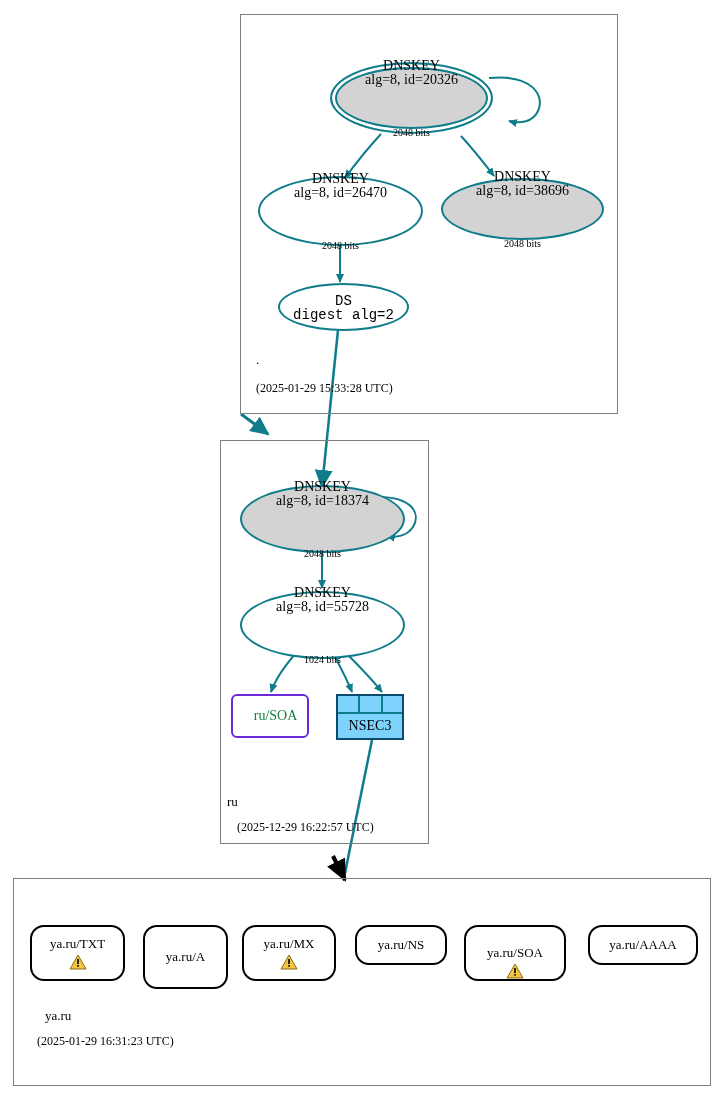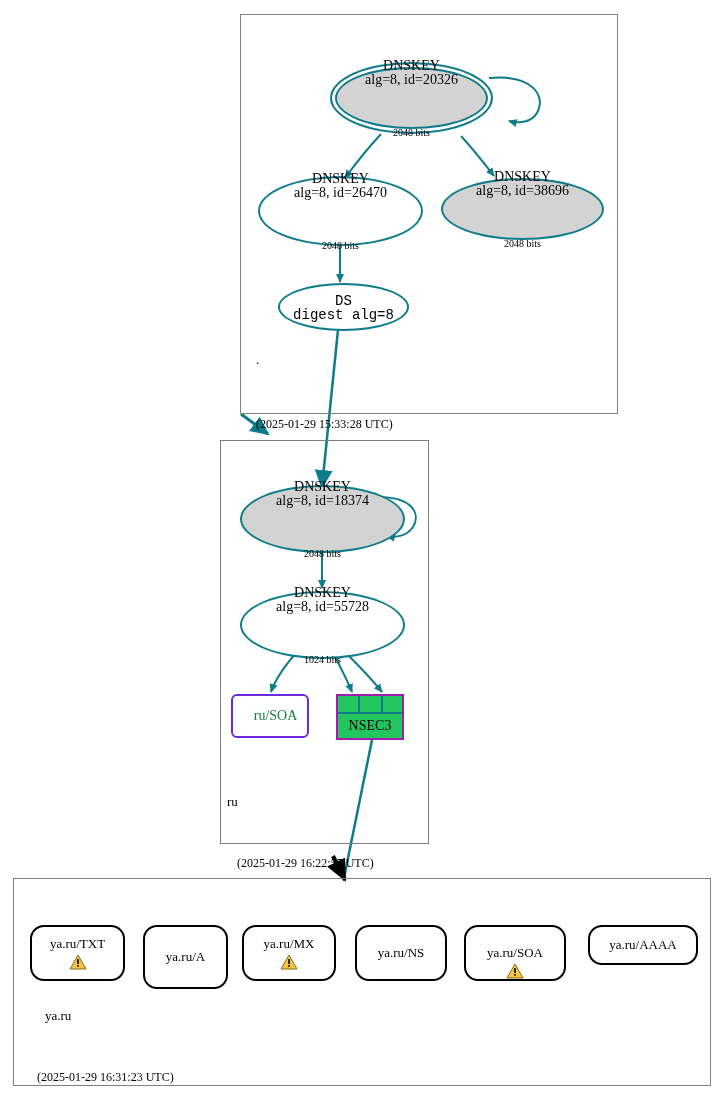--- a/index.html
+++ b/index.html
@@ -36,21 +36,20 @@
     font-size: 13px;
     color: #000000;
     white-space: nowrap;
   }
   .zone-time {
     position: absolute;
     font-family: "Liberation Serif", serif;
     font-size: 12px;
     color: #000000;
     white-space: nowrap;
-    margin-top: 36px;
   }
   .node {
     position: absolute;
     box-sizing: border-box;
     display: flex;
     flex-direction: column;
     align-items: center;
     justify-content: center;
     text-align: center;
     color: #000000;
@@ -90,22 +89,22 @@
     display: flex;
     align-items: center;
     justify-content: center;
     font-size: 14px;
     color: #15803d;
     white-space: nowrap;
     padding-left: 11px;
   }
   .nsec3 {
     position: absolute;
-    border: 2px solid #a21caf;
-    background: #22c55e;
+    border: 2px solid #0c4a6e;
+    background: #7dd3fc;
     box-sizing: border-box;
   }
   .nsec3 .top {
     height: 16px;
     border-bottom: 2px solid #0e7c8a;
     position: relative;
   }
   .nsec3 .top .divider {
     position: absolute;
     top: 0;
@@ -182,21 +181,21 @@
 
     <path d="M333,856 L345,880" fill="none" stroke="#000000" stroke-width="4" marker-end="url(#ahk)"></path>
   </svg>
 
   <div class="zone-box" style="left:240px; top:14px; width:378px; height:400px;"></div>
   <div class="zone-label" style="left:256px; top:352px;">.</div>
   <div class="zone-time" style="left:256px; top:381px;">(2025-01-29 15:33:28 UTC)</div>
 
   <div class="zone-box" style="left:220px; top:440px; width:209px; height:404px;"></div>
   <div class="zone-label" style="left:227px; top:794px;">ru</div>
-  <div class="zone-time" style="left:237px; top:820px;">(2025-01-29 16:22:57 UTC)</div>
+  <div class="zone-time" style="left:237px; top:820px;">(2025-12-29 16:22:57 UTC)</div>
 
   <div class="zone-box" style="left:13px; top:878px; width:698px; height:208px;"></div>
   <div class="zone-label" style="left:37px; top:1008px;margin-left:8px;">ya.ru</div>
   <div class="zone-time" style="left:37px; top:1034px;">(2025-01-29 16:31:23 UTC)</div>
 
   <div class="node ellipse double" style="left:330px; top:62px; width:163px; height:72px;">
     <div class="t1">DNSKEY</div>
     <div class="t2">alg=8, id=20326</div>
     <div class="t3">2048 bits</div>
   </div>
@@ -208,21 +207,21 @@
   </div>
 
   <div class="node ellipse filled" style="left:441px; top:178px; width:163px; height:62px;">
     <div class="t1">DNSKEY</div>
     <div class="t2">alg=8, id=38696</div>
     <div class="t3">2048 bits</div>
   </div>
 
   <div class="node ellipse" style="left:278px; top:283px; width:131px; height:48px;font-family:Liberation Mono, monospace;">
     <div class="t1">DS</div>
-    <div class="t2">digest alg=8</div>
+    <div class="t2">digest alg=2</div>
   </div>
 
   <div class="node ellipse filled" style="left:240px; top:485px; width:165px; height:68px;">
     <div class="t1">DNSKEY</div>
     <div class="t2">alg=8, id=18374</div>
     <div class="t3">2048 bits</div>
   </div>
 
   <div class="node ellipse" style="left:240px; top:591px; width:165px; height:68px;">
     <div class="t1">DNSKEY</div>
@@ -257,21 +256,21 @@
 
   <div class="leaf" style="left:242px; top:925px; width:94px; height:56px;">
     <span>ya.ru/MX</span>
     <svg class="warn" width="18" height="16" viewBox="0 0 18 16">
       <path d="M9,1 L17,15 L1,15 Z" fill="#f4c542" stroke="#8a6d1a" stroke-width="1"></path>
       <rect x="8.2" y="5" width="1.6" height="5" fill="#000"></rect>
       <rect x="8.2" y="11" width="1.6" height="1.7" fill="#000"></rect>
     </svg>
   </div>
 
-  <div class="leaf" style="left:355px; top:925px; width:92px; height:56px;">
+  <div class="leaf" style="left:355px; top:925px; width:92px; height:40px;">
     <span>ya.ru/NS</span>
   </div>
 
   <div class="leaf" style="left:464px; top:925px; width:102px; height:56px;justify-content:flex-end;">
     <span>ya.ru/SOA</span>
     <svg class="warn" width="18" height="16" viewBox="0 0 18 16">
       <path d="M9,1 L17,15 L1,15 Z" fill="#f4c542" stroke="#8a6d1a" stroke-width="1"></path>
       <rect x="8.2" y="5" width="1.6" height="5" fill="#000"></rect>
       <rect x="8.2" y="11" width="1.6" height="1.7" fill="#000"></rect>
     </svg>

